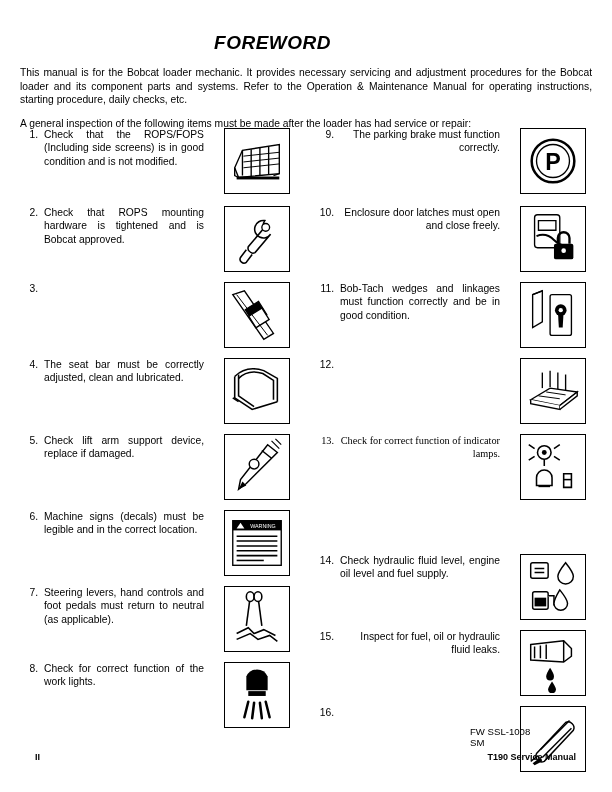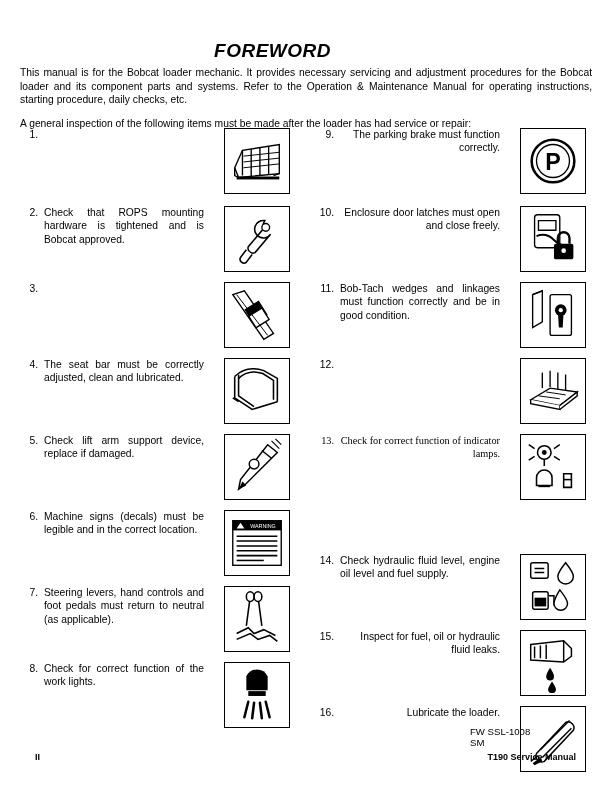--- a/index.html
+++ b/index.html
@@ -13,21 +13,21 @@
     font-family: "Liberation Sans", sans-serif;
     color: #000000;
     position: relative;
     overflow: hidden;
   }
   .page {
     position: absolute;
     left: 0; top: 0;
     width: 545px;
     height: 792px;
-    padding: 8px;
+    padding: 0;
     box-sizing: border-box;
   }
   .title {
     text-align: center;
     font-size: 19px;
     font-weight: bold;
     font-style: italic;
     letter-spacing: 0.5px;
     margin: 32px 0 18px 0;
   }
@@ -129,20 +129,21 @@
     <p>This manual is for the Bobcat loader mechanic. It provides necessary servicing and adjustment procedures for the Bobcat loader and its component parts and systems. Refer to the Operation &amp; Maintenance Manual for operating instructions, starting procedure, daily checks, etc.</p>
     <p class="second">A general inspection of the following items must be made after the loader has had service or repair:</p>
   </div>
 
   <div class="grid">
 
     <div class="col left">
 
       <div class="item" style="height:76px;">
         <div class="num">1.</div>
+        <div class="txt">Check that the ROPS/FOPS (Including side screens) is in good condition and is not modified.</div>
         <div class="pic">
           <svg viewBox="0 0 66 66">
             <g stroke="#000" fill="none" stroke-width="1.4">
               <path d="M10 40 L18 22 L56 16 L56 46 L14 50 Z" fill="#fff"></path>
               <path d="M18 22 L18 48"></path>
               <path d="M27 21 L27 49"></path>
               <path d="M36 19.5 L36 48"></path>
               <path d="M45 18 L45 47"></path>
               <path d="M19 28 L56 24" stroke-width="1"></path>
               <path d="M19 34 L56 30" stroke-width="1"></path>
@@ -409,21 +410,20 @@
             <g fill="#000">
               <path d="M30 38 Q34 44 34 47 a4 4 0 0 1 -8 0 Q26 44 30 38 Z"></path>
               <path d="M32 52 Q36 58 36 60 a4 4 0 0 1 -8 0 Q28 58 32 52 Z"></path>
             </g>
           </svg>
         </div>
       </div>
 
       <div class="item" style="height:74px;">
         <div class="num">16.</div>
-        <div class="txt nojust">Lubricate the loader.</div>
         <div class="pic">
           <svg viewBox="0 0 66 66">
             <g stroke="#000" stroke-width="1.5" fill="#fff">
               <path d="M16 48 L46 16 a6 6 0 0 1 8 8 L24 56 a6 6 0 0 1 -8 -8 Z"></path>
               <path d="M20 44 L50 14"></path>
               <path d="M22 52 L52 22"></path>
               <path d="M10 56 L18 50"></path>
             </g>
             <g fill="#000">
               <path d="M12 58 L20 52 L22 56 L14 60 Z"></path>

